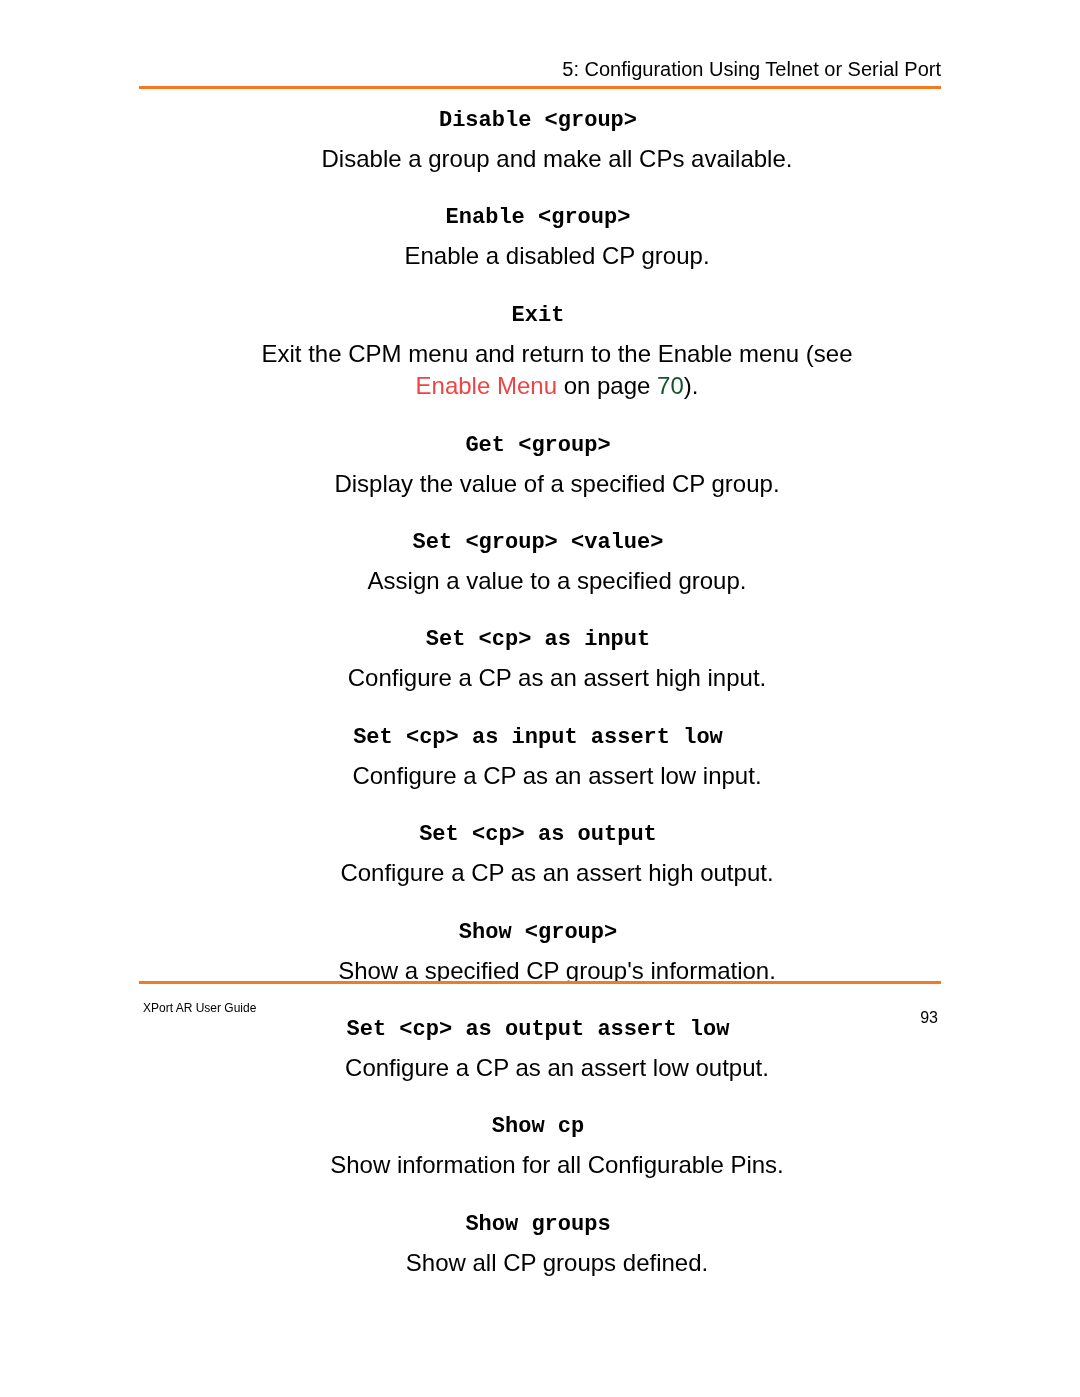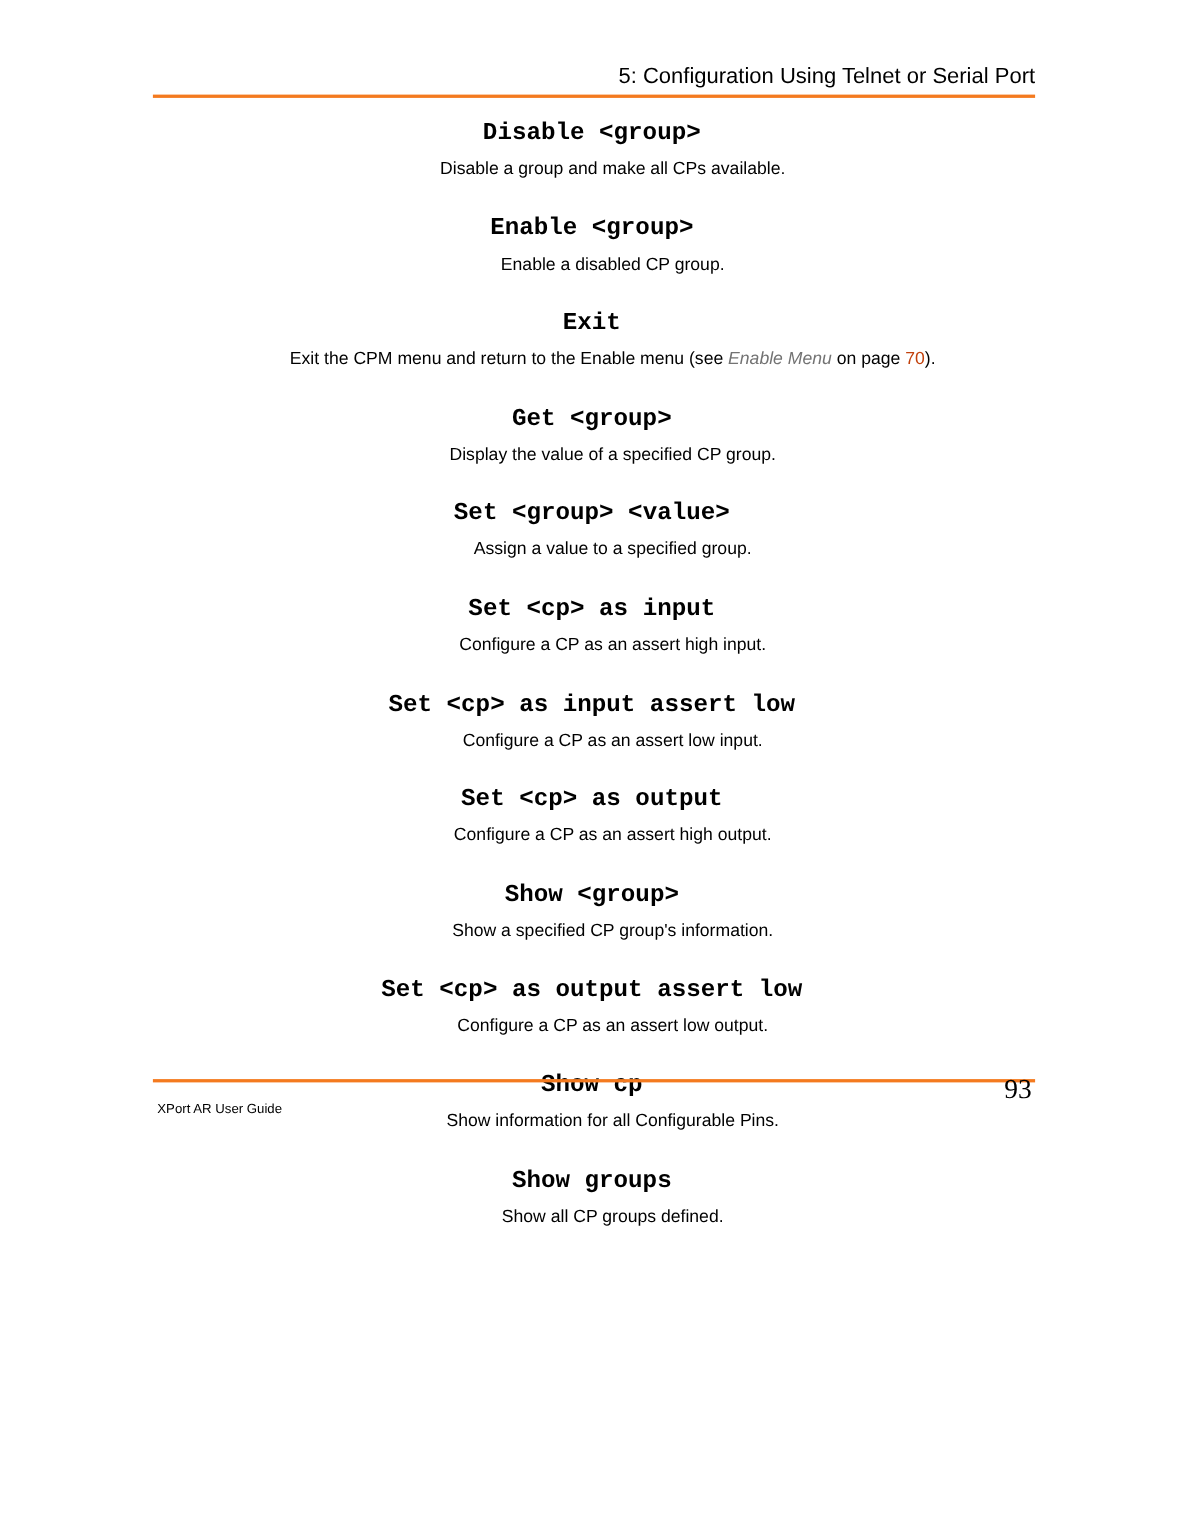--- a/index.html
+++ b/index.html
@@ -41,52 +41,50 @@
   .entry {
     margin-bottom: 30px;
   }
   .cmd {
     font-family: "Courier New", Courier, monospace;
     font-weight: bold;
     font-size: 22px;
     margin-bottom: 10px;
   }
   .desc {
-    font-size: 16px;
+    font-size: 24px;
     margin-left: 38px;
     line-height: 1.35;
   }
   .link {
-    color: #737373;
-    font-style: italic;
+    color: #ef4444;
   }
   .link-page {
-    color: #c2410c;
+    color: #14532d;
     font-style: normal;
   }
   .footer-rule {
     position: absolute;
     bottom: 65px;
     left: 139px;
     right: 139px;
     height: 3px;
     background: #f47a1f;
   }
   .footer-left {
     position: absolute;
     bottom: 34px;
     left: 143px;
     font-size: 12px;
   }
   .footer-right {
     position: absolute;
-    bottom: 44px;
+    bottom: 22px;
     right: 142px;
-    font-size: 25px;
-    font-family: Liberation Serif, serif;
+    font-size: 16px;
   }
 </style>
 </head>
 <body>
 
 <div class="page">
 
   <div class="header">5: Configuration Using Telnet or Serial Port</div>
   <div class="header-rule"></div>
 

